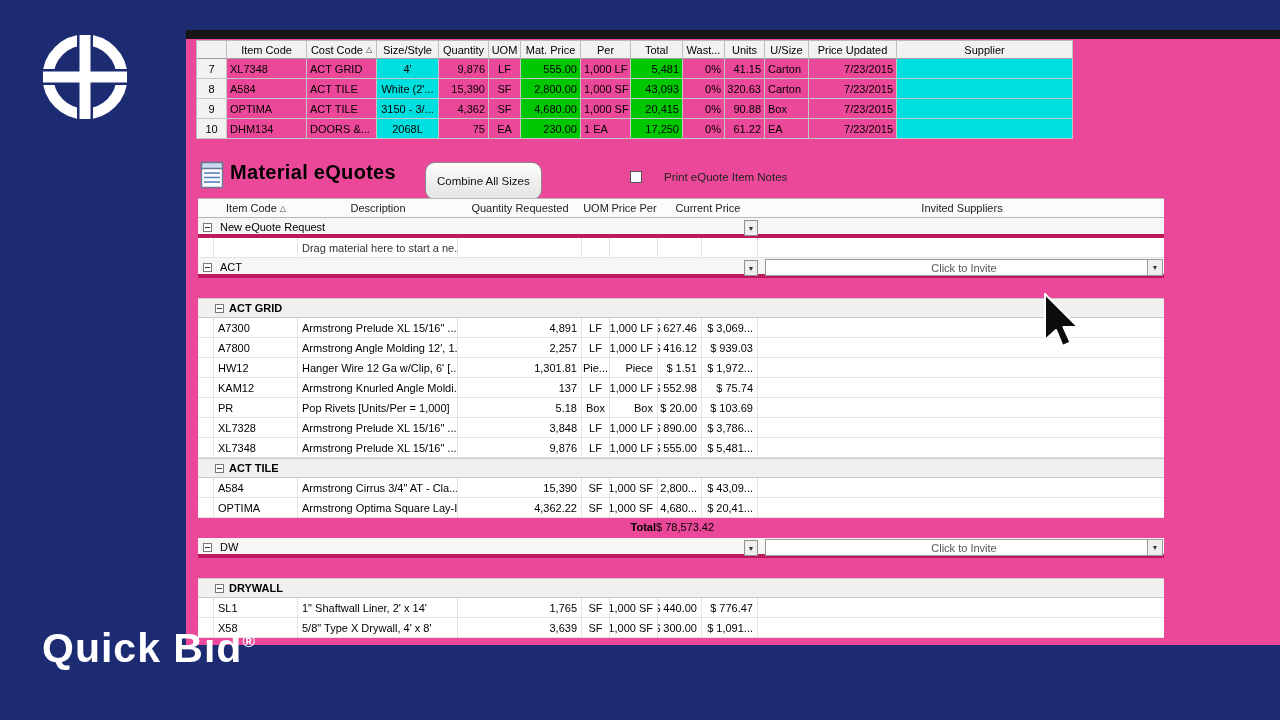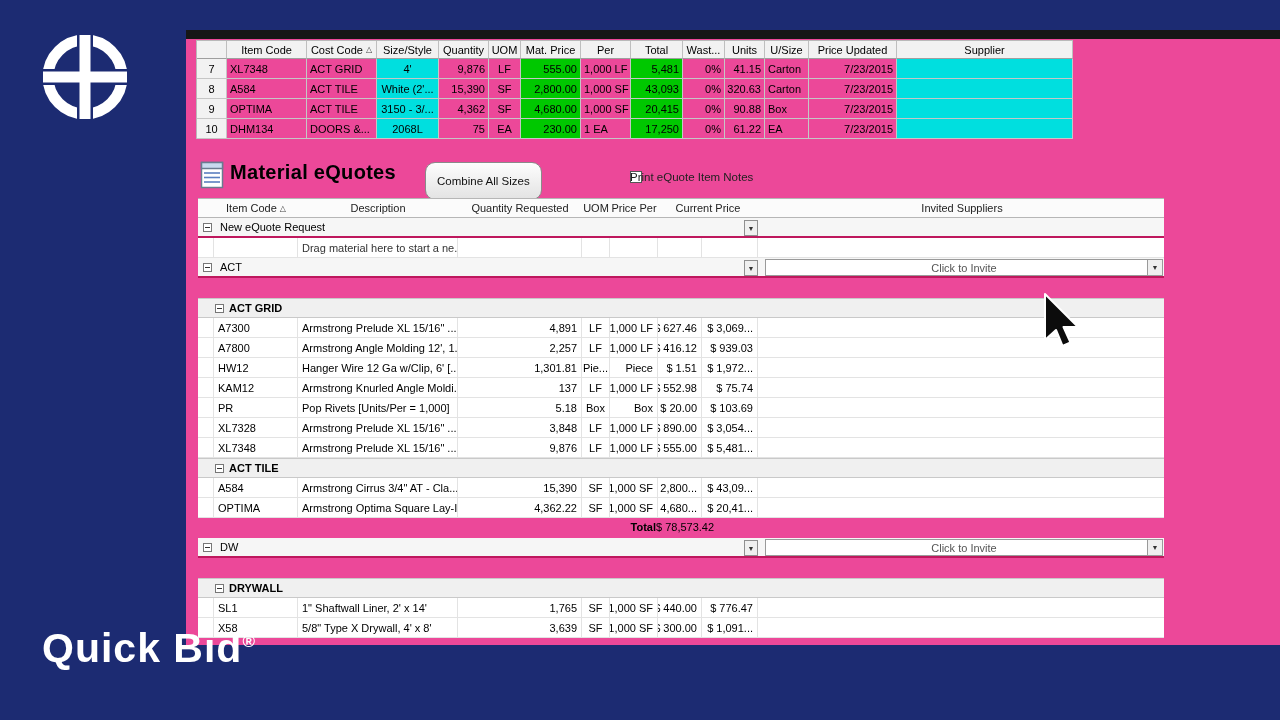--- a/index.html
+++ b/index.html
@@ -32,32 +32,32 @@
   .ttc.rowhdr{background:#f2f2f2;justify-content:center}
   .sort{font-size:8px;margin-left:3px;color:#444}
 
   
   .eq-icon{position:absolute;left:14px;top:131px;width:24px;height:28px}
   .eq-title{position:absolute;left:44px;top:131px;font-size:20px;font-weight:700;letter-spacing:.3px}
   .btn-combine{position:absolute;left:239px;top:132px;height:38px;padding:0 11px;font-size:11.5px;
     font-family:"Liberation Sans",sans-serif;background:linear-gradient(#fdfdfd,#e3e3e3);
     border:1px solid #8a8a8a;border-radius:10px;color:#111;cursor:default}
   .chk{position:absolute;left:444px;top:141px;width:12px;height:12px;background:#fff;border:1px solid #555}
-  .chk-label{position:absolute;left:444px;top:141px;font-size:11.5px;color:#222}
+  .chk-label{position:absolute;left:478px;top:141px;font-size:11.5px;color:#222}
 
   
   .eqtab{position:absolute;left:12px;top:168px;width:966px;font-size:11px}
   .eq-hrow{position:relative;height:20px;background:#fbfbfb;border-top:1px solid #b6b6b6;border-bottom:1px solid #b6b6b6}
   .eq-hcell{position:absolute;top:0;height:100%;display:flex;align-items:center;justify-content:center;color:#222;white-space:nowrap;overflow:hidden}
   .hc0{left:16px;width:84px}.hc1{left:100px;width:160px}.hc2{left:260px;width:124px}.hc3{left:384px;width:28px}
   .hc4{left:412px;width:48px}.hc5{left:460px;width:100px}.hc6{left:562px;width:404px}
 
   .eqrow{position:relative;height:20px}
   .eqrow.gap{height:20px}
-  .group{background:#f6f6f6;border-bottom:2px solid #be185d}
+  .group{background:#f6f6f6;border-bottom:4px solid #be185d}
   .minusbox{position:absolute;top:5px;width:9px;height:9px;border:1px solid #777;background:#fff}
   .minusbox::after{content:"";position:absolute;left:1px;right:1px;top:3px;height:1px;background:#333}
   .minusbox.g{left:5px}
   .minusbox.s{left:17px}
   .glabel{position:absolute;left:22px;top:3px;white-space:nowrap}
   .garrow{position:absolute;left:546px;top:2px;width:14px;height:16px;border:1px solid #8f8f8f;background:#efefef;
     display:flex;align-items:center;justify-content:center;font-size:7px;color:#333}
   .invite{position:absolute;left:567px;top:1px;width:398px;height:17px;border:1px solid #9a9a9a;background:#fff;
     display:flex;align-items:center;justify-content:center;color:#555}
   .invarr{position:absolute;right:0;top:0;bottom:0;width:15px;border-left:1px solid #9a9a9a;background:#efefef;
@@ -286,21 +286,21 @@
           <div class="icell ic7 num">$ 103.69</div>
         </div>
         <div class="eqrow itemrow">
           <div class="icell ic0"></div>
           <div class="icell ic1">XL7328</div>
           <div class="icell ic2">Armstrong Prelude XL 15/16" ...</div>
           <div class="icell ic3 num">3,848</div>
           <div class="icell ic4 ctr">LF</div>
           <div class="icell ic5 num">1,000 LF</div>
           <div class="icell ic6 num">$ 890.00</div>
-          <div class="icell ic7 num">$ 3,054...</div>
+          <div class="icell ic7 num">$ 3,786...</div>
         </div>
         <div class="eqrow itemrow">
           <div class="icell ic0"></div>
           <div class="icell ic1">XL7348</div>
           <div class="icell ic2">Armstrong Prelude XL 15/16" ...</div>
           <div class="icell ic3 num">9,876</div>
           <div class="icell ic4 ctr">LF</div>
           <div class="icell ic5 num">1,000 LF</div>
           <div class="icell ic6 num">$ 555.00</div>
           <div class="icell ic7 num">$ 5,481...</div>

